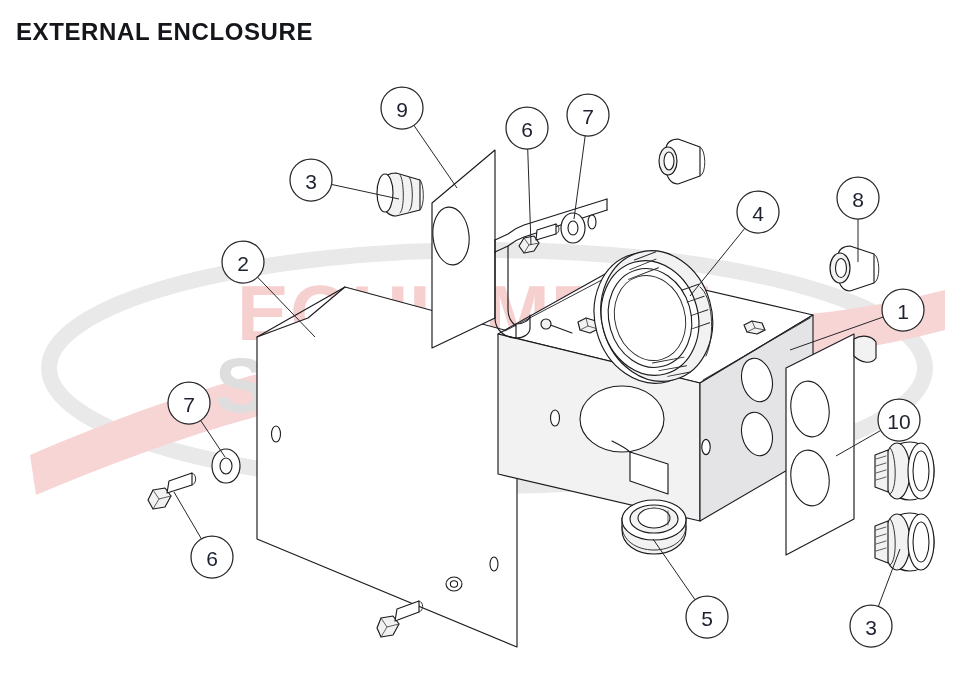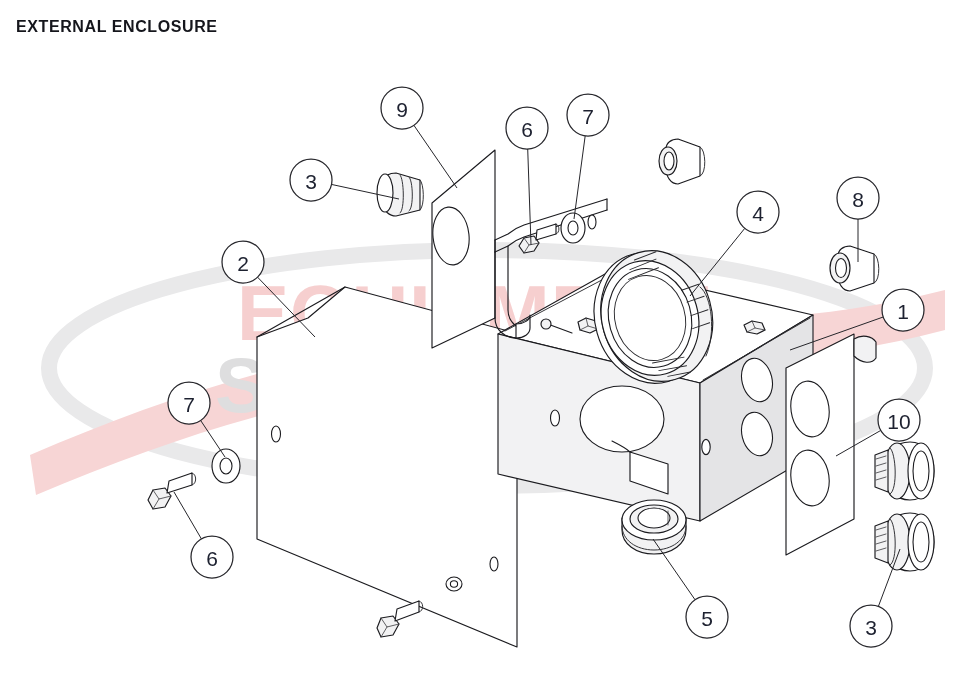--- a/index.html
+++ b/index.html
@@ -19,21 +19,21 @@
     position: relative;
     width: 973px;
     height: 677px;
     background: #ffffff;
   }
   #diagram-title {
     position: absolute;
     left: 16px;
     top: 18px;
     font-family: "Liberation Sans", sans-serif;
-    font-size: 16px;
+    font-size: 24px;
     font-weight: bold;
     letter-spacing: 0.6px;
     color: #15161c;
     white-space: nowrap;
   }
   #drawing {
     position: absolute;
     left: 0;
     top: 0;
     width: 973px;

